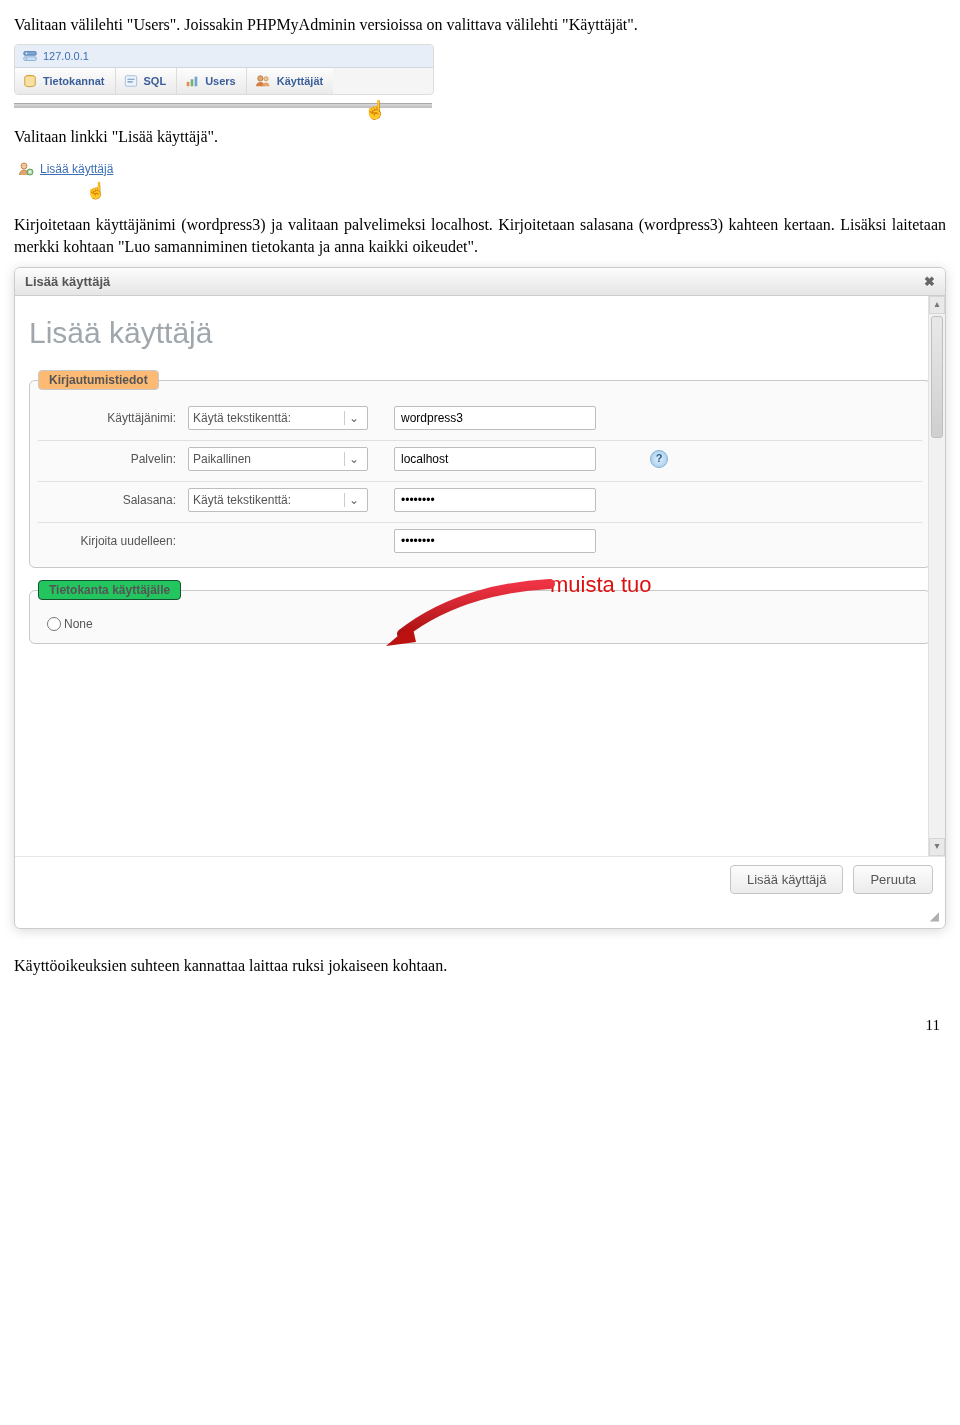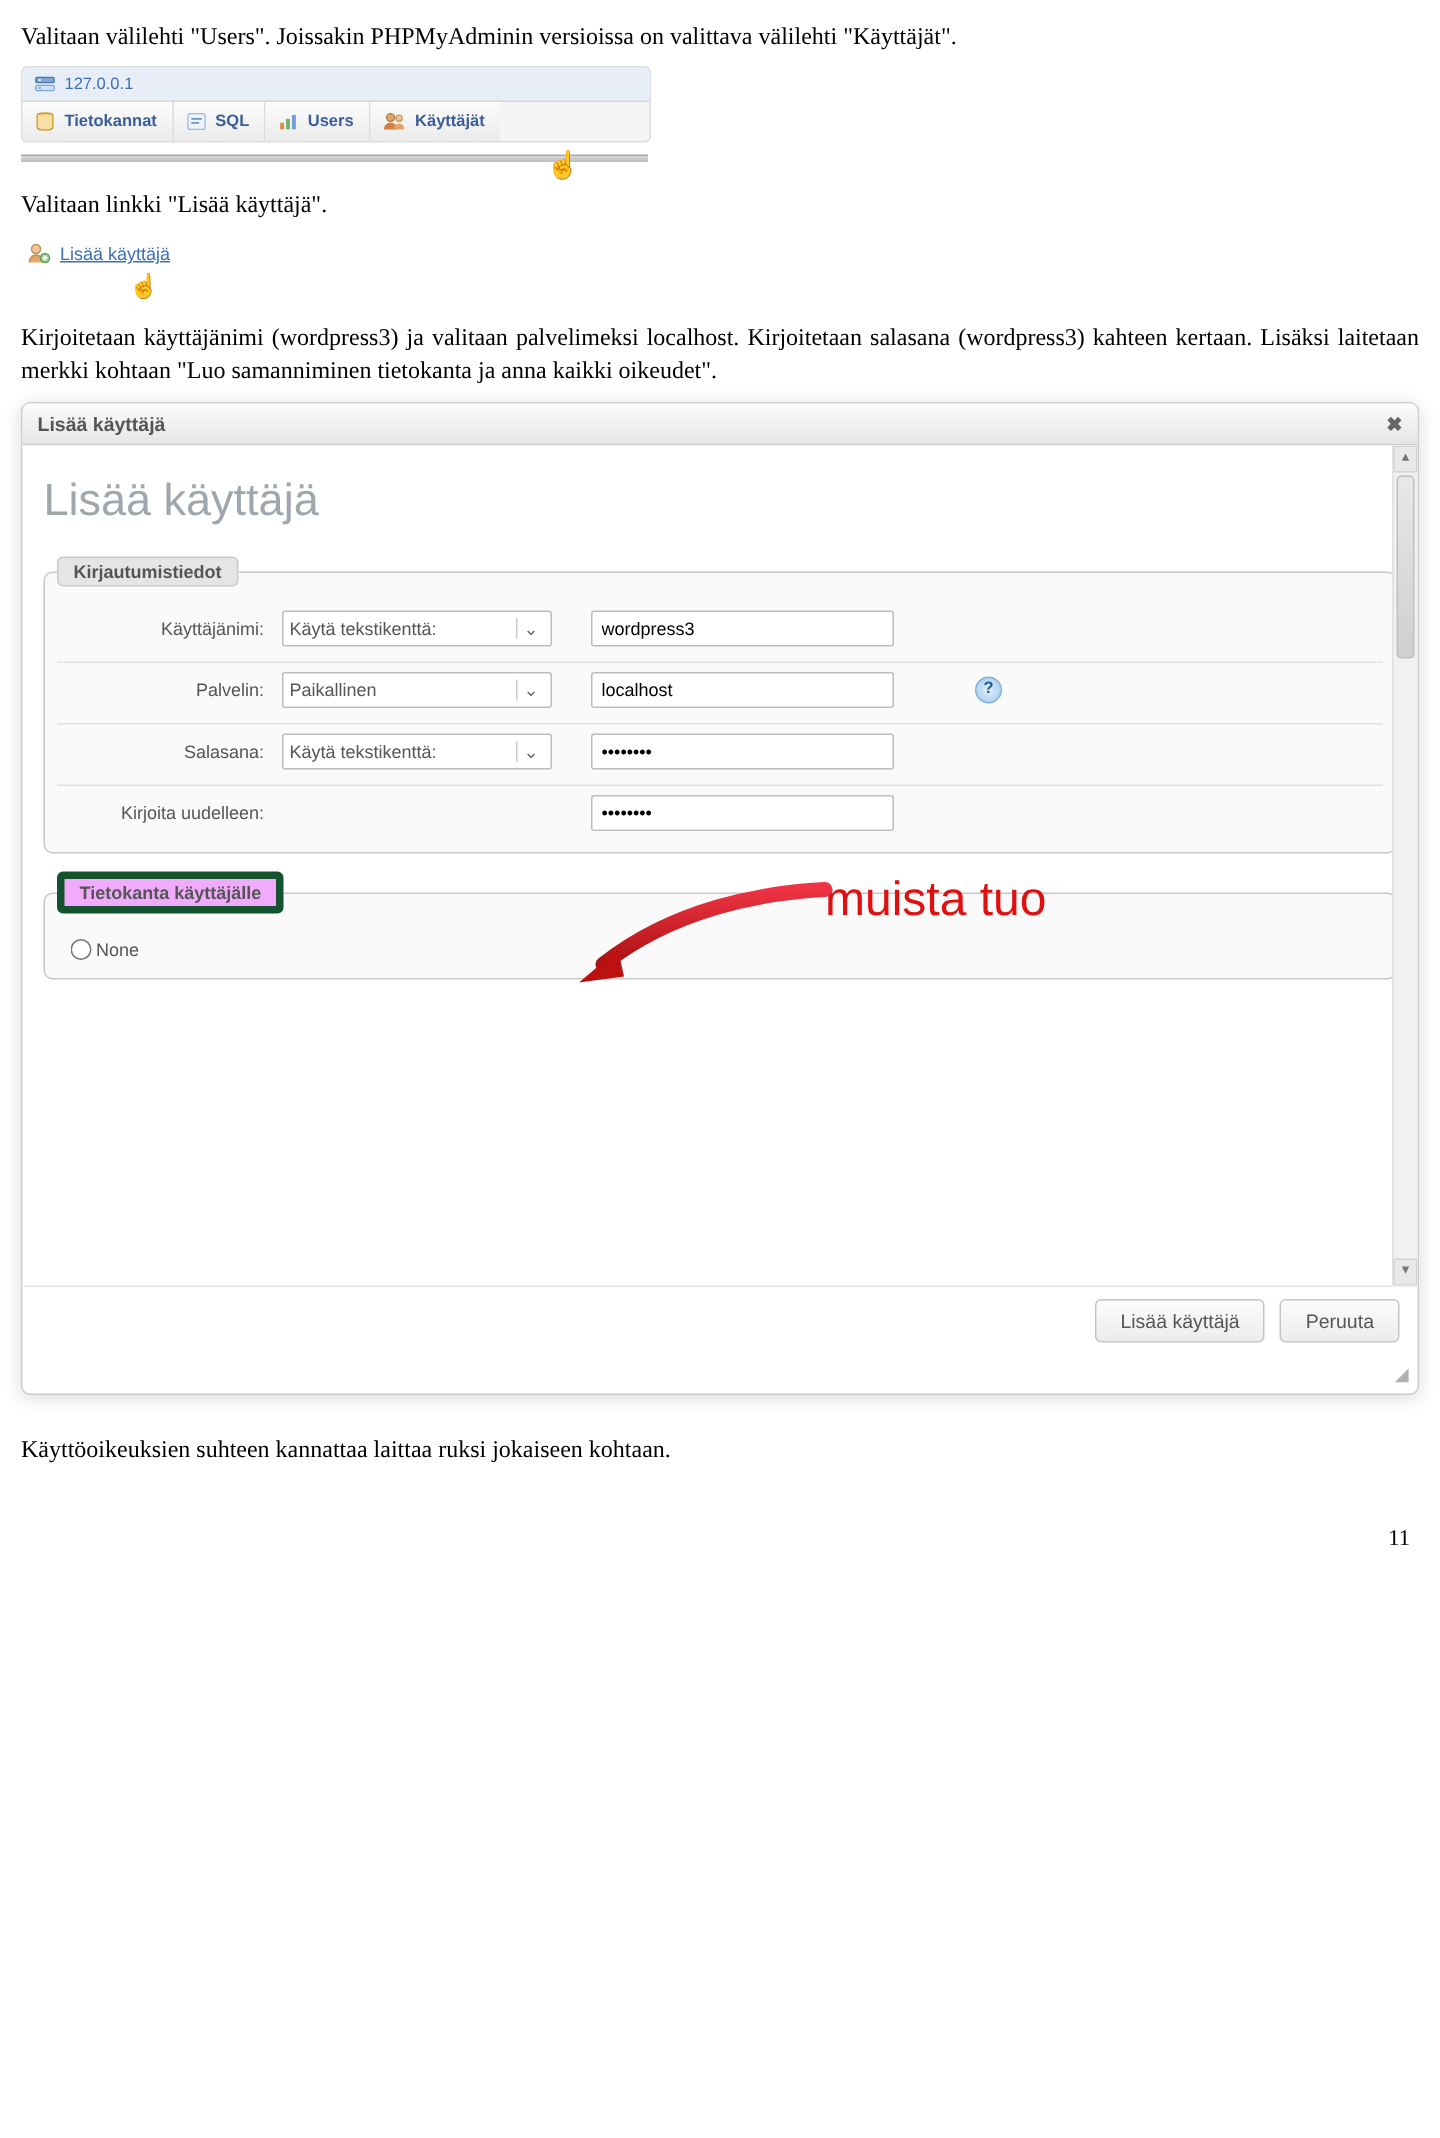--- a/index.html
+++ b/index.html
@@ -111,21 +111,21 @@
   }
 
   fieldset.box {
     border: 1px solid #c9c9c9; border-radius: 6px;
     margin: 8px 14px 12px 14px;
     padding: 10px 8px 4px 8px;
     background: #fafafa;
     position: relative;
   }
   fieldset.box > legend {
-    background: #e5e5e5; border:1px solid #c9c9c9; border-radius:4px;
+    background: #fdba74; border:1px solid #c9c9c9; border-radius:4px;
     padding: 2px 10px; font-size: 12px; font-weight: bold; color:#555;
   }
   .frow {
     display: grid;
     grid-template-columns: 140px 200px 250px 30px;
     align-items: center;
     gap: 6px;
     padding: 6px 4px 10px 4px;
     border-bottom: 1px solid #e0e0e0;
     font-size: 12px;
@@ -157,34 +157,34 @@
     font-size:11px; font-weight:bold; line-height:15px; text-align:center;
     cursor:pointer;
   }
 
   fieldset.db {
     border: 1px solid #c9c9c9; border-radius: 6px;
     margin: 10px 14px 0 14px; padding: 10px 8px 8px 8px;
     background:#fafafa; position:relative;
   }
   fieldset.db legend {
-    background:#f0abfc; border:5px solid #14532d; border-radius:4px;
+    background:#22c55e; border:1px solid #14532d; border-radius:4px;
     padding:2px 10px; font-size:12px; font-weight:bold; color:#555;
   }
   .radio-row {
     display:flex; align-items:flex-end; gap:0;
     font-size:12px; padding:4px 4px; color:#555;
   }
   input[type=radio]{ width:14px; height:14px; }
 
   
   .annot { position:absolute; pointer-events:none; }
   .annot-text {
     position:absolute; color:#d11; font-family: Arial, sans-serif;
-    font-size: 32px; font-weight: 400;
+    font-size: 22px; font-weight: 400;
   }
   .annot-arrow { position:absolute; }
 
   .modal-footer {
     display:flex; justify-content:flex-end; gap:10px;
     padding: 8px 12px 12px 12px;
     background:#fff;
   }
   .btn {
     border:1px solid #c5c5c5; border-radius:4px;

